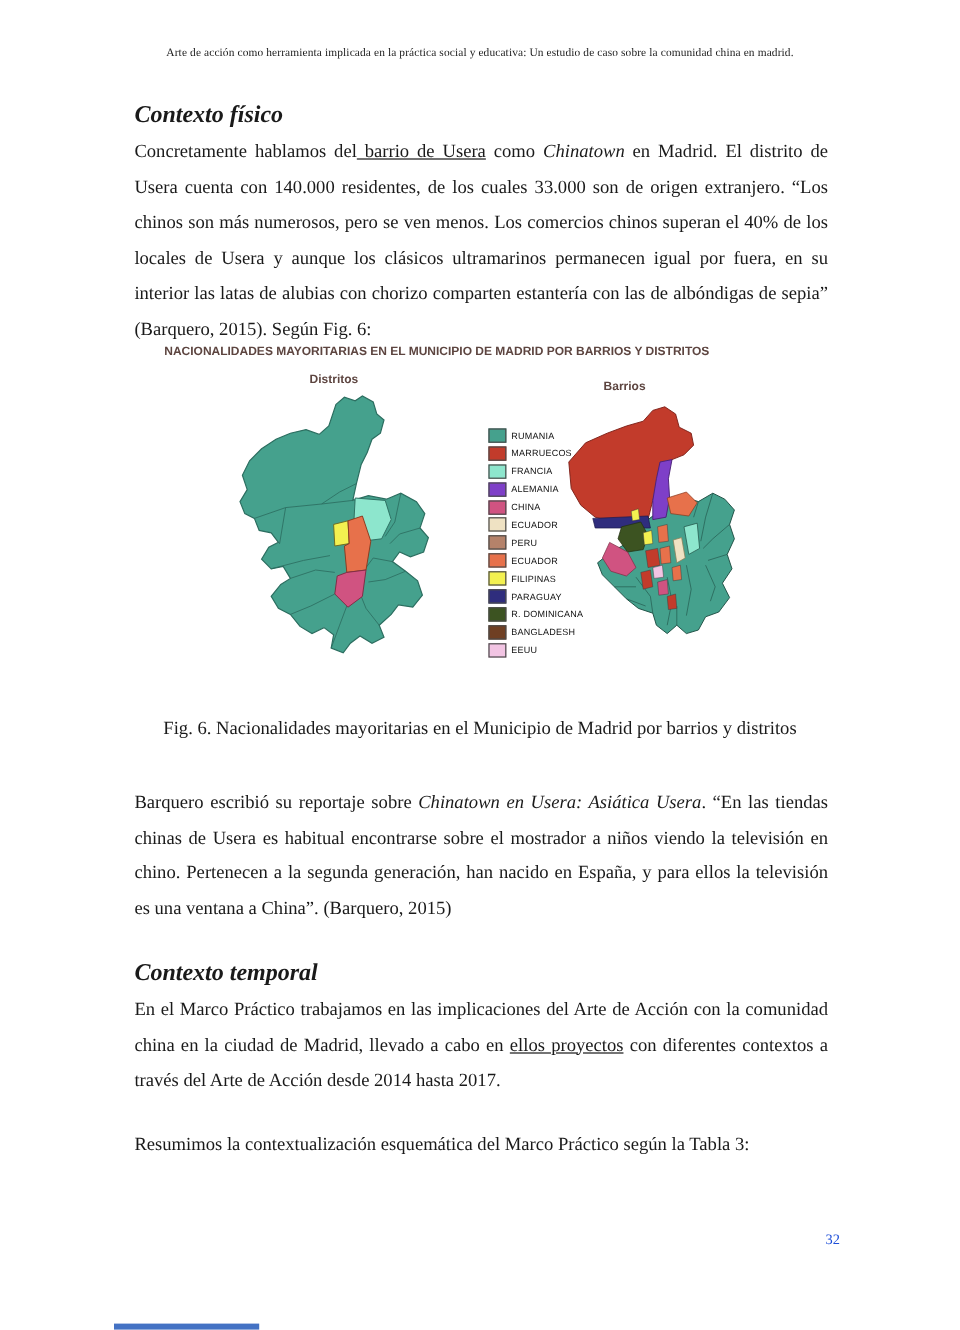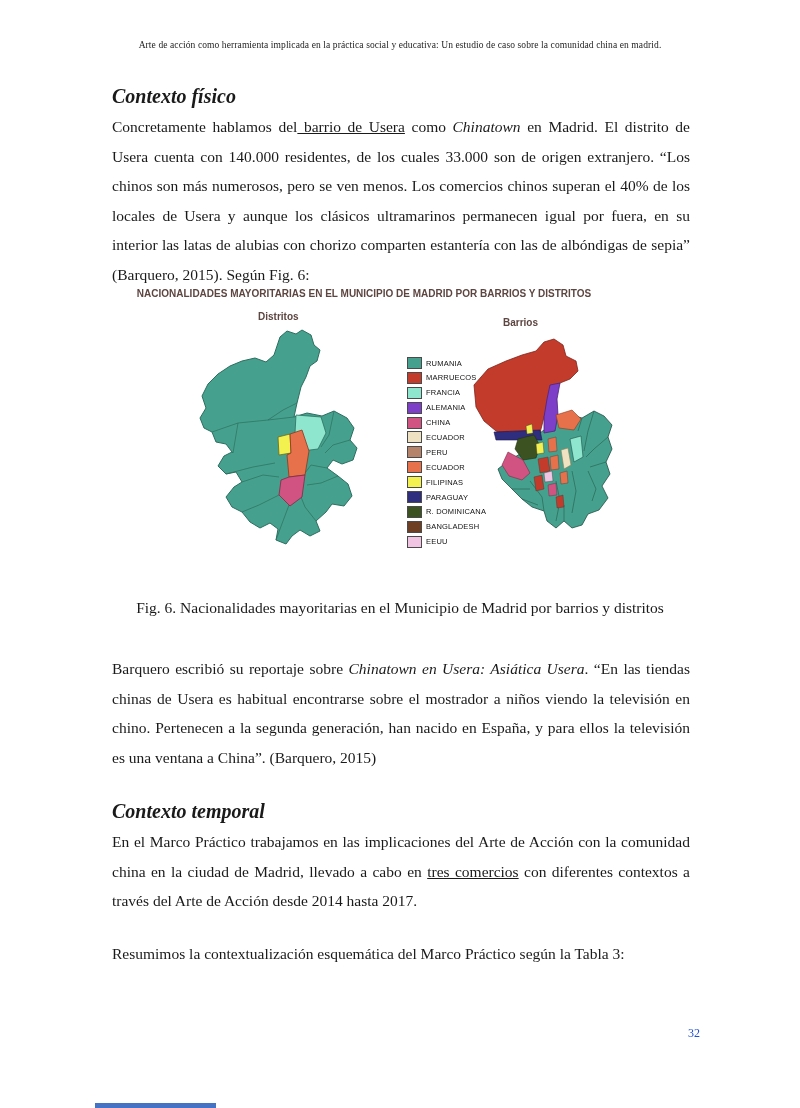--- a/index.html
+++ b/index.html
@@ -184,19 +184,19 @@
 </div>
 
 <div class="caption">
   <div>Fig. 6. Nacionalidades mayoritarias en el Municipio de Madrid por barrios y distritos</div>
 </div>
 
 <div class="block para" style="top:654px;"><span>Barquero escribió su reportaje sobre </span><span class="seg-i">Chinatown en Usera: Asiática Usera</span><span>. “En las tiendas chinas de Usera es habitual encontrarse sobre el mostrador a niños viendo la televisión en chino. Pertenecen a la segunda generación, han nacido en España, y para ellos la televisión es una ventana a China”. (Barquero, 2015)</span></div>
 
 <div class="block heading" style="top:800px;">Contexto temporal</div>
 
-<div class="block para" style="top:827px;"><span>En el Marco Práctico trabajamos en las implicaciones del Arte de Acción con la comunidad china en la ciudad de Madrid, llevado a cabo en </span><span class="seg-u">tres comercios</span><span> con diferentes contextos a través del Arte de Acción desde 2014 hasta 2017.</span></div>
+<div class="block para" style="top:827px;"><span>En el Marco Práctico trabajamos en las implicaciones del Arte de Acción con la comunidad china en la ciudad de Madrid, llevado a cabo en </span><span class="seg-u">ellos proyectos</span><span> con diferentes contextos a través del Arte de Acción desde 2014 hasta 2017.</span></div>
 
 <div class="block para" style="top:939px;"><span>Resumimos la contextualización esquemática del Marco Práctico según la Tabla 3:</span></div>
 
 <div class="page-number">32</div>
 
 <div class="bottom-bar" style="background: rgb(68, 114, 196);"></div>
 
 </body></html>

